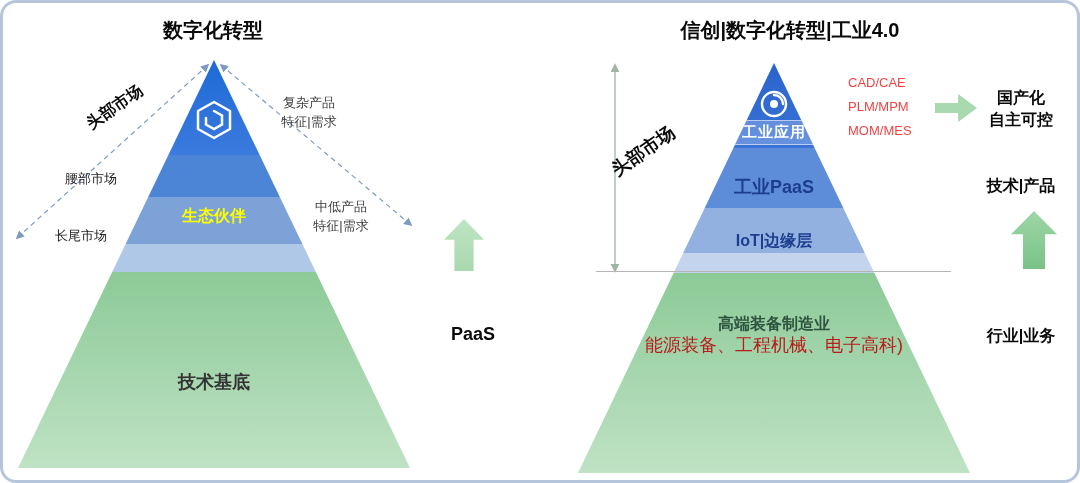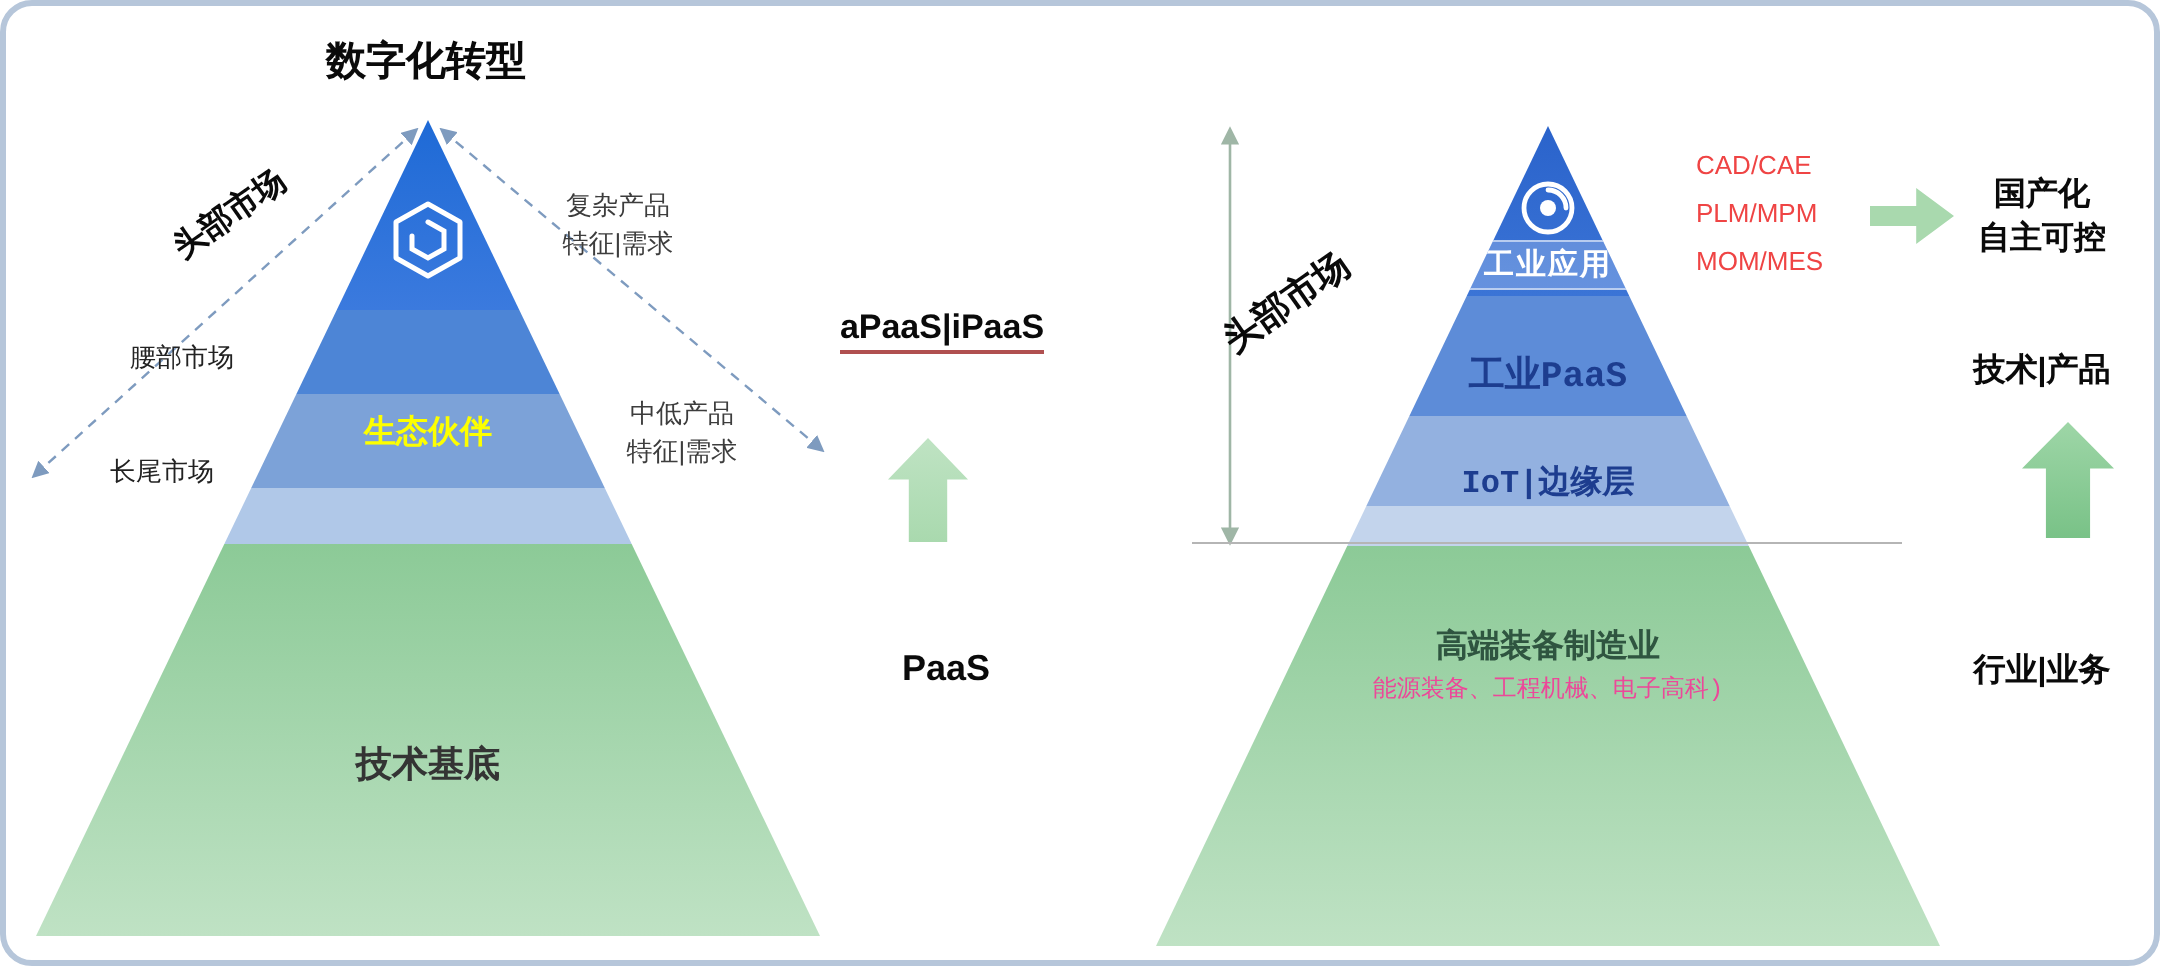--- a/index.html
+++ b/index.html
@@ -3,21 +3,21 @@
 <meta charset="utf-8">
 <style>
   html,body{margin:0;padding:0;background:#fff;}
   .canvas{
     position:relative;width:1080px;height:483px;background:#fff;
     border:3px solid var(--canvas-border,#b6c6da);border-radius:16px;
     box-sizing:border-box;overflow:hidden;
     font-family:"Liberation Sans","DejaVu Sans",sans-serif;color:#111;
   }
   .title{position:absolute;text-align:center;font-weight:bold;font-size:20px;color:#0a0a0a;}
-  .pyramid{position:absolute;clip-path:polygon(50% 0,100% 100%,0 100%);font-family:Liberation Mono, monospace;}
+  .pyramid{position:absolute;clip-path:polygon(50% 0,100% 100%,0 100%);}
   .band{position:absolute;left:0;width:100%;}
   .pyr-label{position:absolute;left:0;width:100%;text-align:center;font-weight:bold;}
   .icon-wrap{position:absolute;}
   .note{position:absolute;text-align:center;color:#3d3d3d;font-size:13px;line-height:19px;}
   .market{position:absolute;font-size:13px;color:#222;text-align:center;}
   .rot{font-weight:bold;font-size:16px;color:#0a0a0a;transform:rotate(-35deg);}
   .big-label{position:absolute;text-align:center;font-weight:bold;font-size:16px;color:#0a0a0a;line-height:22px;}
   .arrow-up{position:absolute;clip-path:polygon(50% 0,100% 40%,74% 40%,74% 100%,26% 100%,26% 40%,0 40%);}
   .arrow-right{position:absolute;clip-path:polygon(0 32%,55% 32%,55% 0,100% 50%,55% 100%,55% 68%,0 68%);}
   .badge{
@@ -67,26 +67,24 @@
 
   <div class="note" style="left:260px;top:90px;width:92px;">
     <div>复杂产品</div>
     <div>特征|需求</div>
   </div>
   <div class="note" style="left:292px;top:194px;width:92px;">
     <div>中低产品</div>
     <div>特征|需求</div>
   </div>
 
-  <div class="big-label" style="left:412px;top:150px;width:112px;font-size:17px;">
-    <span class="underlined">aPaaS|iPaaS</span>
-  </div>
   <div class="arrow-up" style="left:441px;top:216px;width:40px;height:52px;background:linear-gradient(180deg,#bfe3c3,var(--arrow-green-light,#a9d9ae));"></div>
   <div class="big-label" style="left:430px;top:320px;width:80px;font-size:18px;">PaaS</div>
 
+  <div class="title" style="left:627px;top:14px;width:320px;">信创|数字化转型|工业4.0</div>
 
   <div class="pyramid" style="left:575px;top:60px;width:392px;height:410px;">
     <div class="band" style="top:0;height:85px;background:linear-gradient(180deg,var(--blue-top-r,#2a63cb),#3b74d6);"></div>
     <div class="band" style="top:85px;height:60px;background:var(--blue-band2-r,#5d8cd8);"></div>
     <div class="band" style="top:145px;height:45px;background:var(--blue-band3-r,#93b1e0);"></div>
     <div class="band" style="top:190px;height:20px;background:var(--blue-band4-r,#c3d4ec);"></div>
     <div class="band" style="top:210px;height:200px;background:linear-gradient(180deg,var(--green-top,#8cca97),var(--green-bottom,#bfe2c4));"></div>
 
     <svg class="icon-wrap" style="left:181px;top:26px;" width="30" height="30" viewBox="0 0 30 30">
       <circle cx="15" cy="15" r="12" fill="none" stroke="#fff" stroke-width="2.4"></circle>
@@ -95,21 +93,21 @@
     </svg>
 
     <div class="pyr-label" style="top:57px;">
       <span class="badge">工业应用</span>
     </div>
     <div class="pyr-label" style="top:112px;font-size:18px;color:var(--navy-text,#1d3d8f);">工业PaaS</div>
     <div class="pyr-label" style="top:168px;font-size:16px;color:var(--navy-text,#1d3d8f);">IoT|边缘层</div>
 
     <div class="pyr-label" style="top:250px;color:var(--green-text,#2f5540);">
       <div style="font-size:16px;line-height:22px;">高端装备制造业</div>
-      <div style="font-size:12px;line-height:21px;font-weight:normal;color:#ec4899;">能源装备、工程机械、电子高科)</div>
+      <div style="font-size:18px;line-height:21px;font-weight:normal;color:#b91c1c;">能源装备、工程机械、电子高科)</div>
     </div>
   </div>
 
   <svg class="svg-abs" style="left:598px;top:54px;" width="30" height="224" viewBox="0 0 30 224">
     <defs>
       <marker id="arrM" viewBox="0 0 10 10" refX="8" refY="5" markerWidth="7" markerHeight="7" orient="auto-start-reverse">
         <path d="M0 0 L10 5 L0 10 z" fill="#9fb6a6"></path>
       </marker>
     </defs>
     <line x1="14" y1="8" x2="14" y2="214" stroke="var(--measure-line,#9fb6a6)" stroke-width="1.3" marker-start="url(#arrM)" marker-end="url(#arrM)"></line>

